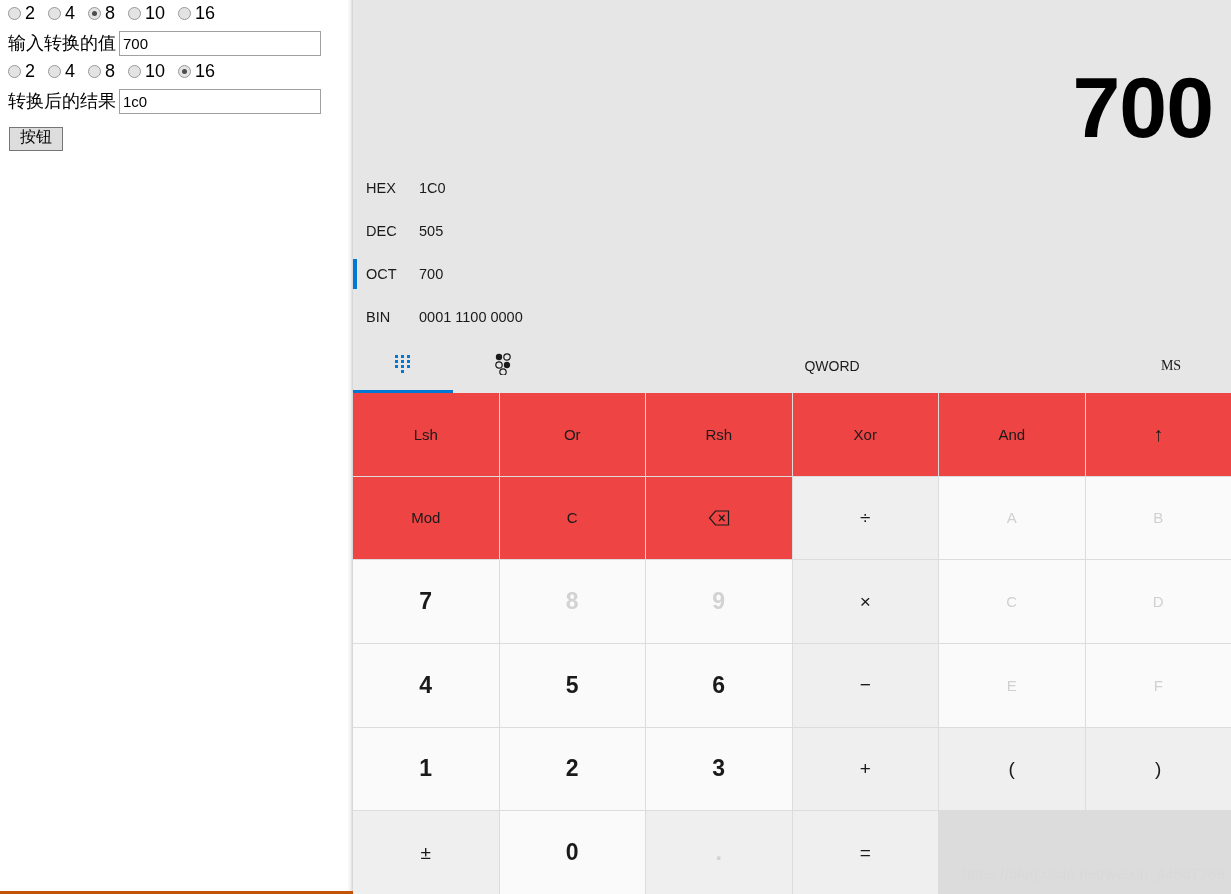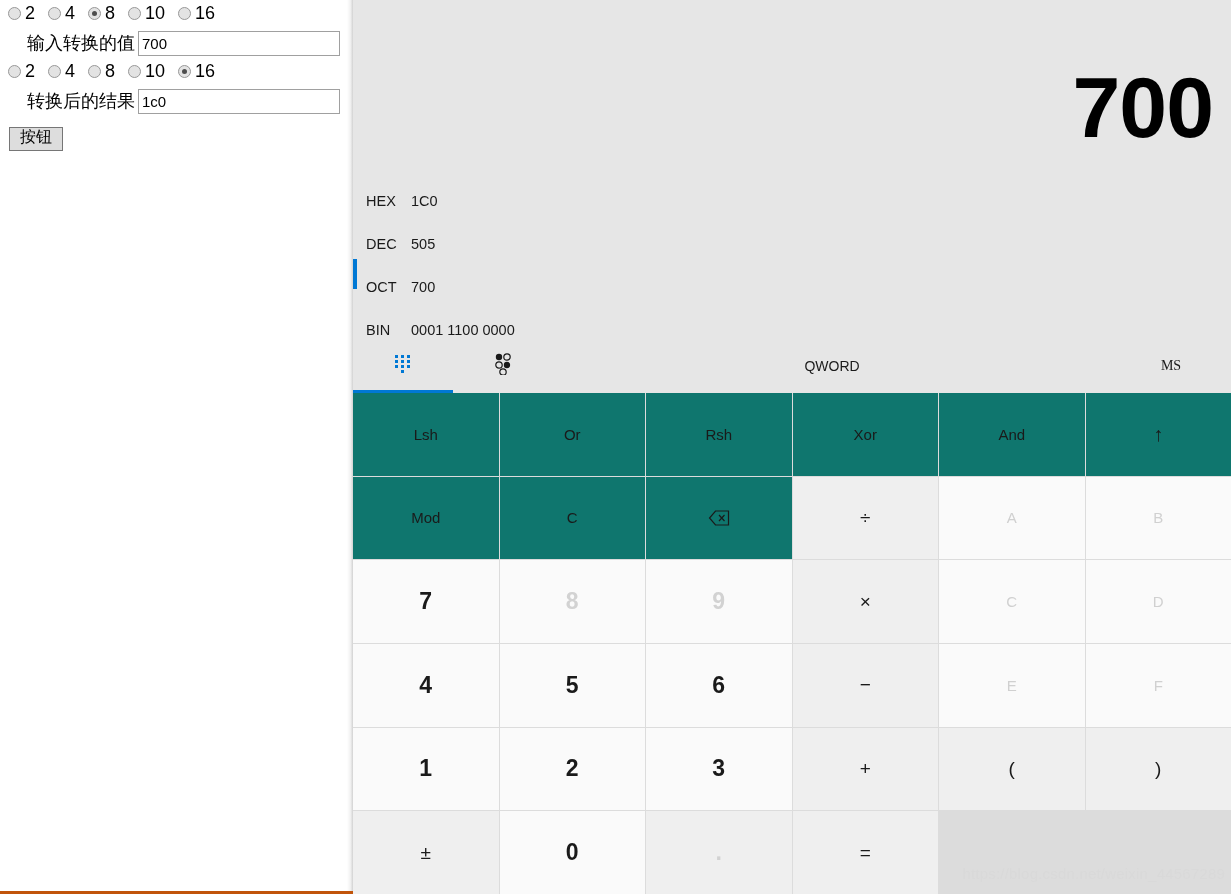--- a/index.html
+++ b/index.html
@@ -49,21 +49,21 @@
     width: 5px; height: 5px; margin: -2.5px 0 0 -2.5px;
     border-radius: 50%;
     background: #4d4d4d;
   }
   .radio-label {
     font-size: 18px; color: #000;
     margin-left: 4px;
     font-family: "Liberation Sans", sans-serif;
     line-height: 1;
   }
-  .field-row { height: 30px; margin-top: 2px; margin-left: 19px; }
+  .field-row { height: 30px; margin-top: 2px; }
   .field-label {
     font-size: 18px; color: #000;
     margin-right: 3px;
     font-family: "DejaVu Sans", sans-serif;
   }
   .text-input {
     width: 202px; height: 25px;
     border: 1px solid #a0a0a0;
     background: #fff;
     font-size: 15px; color: #000;
@@ -101,22 +101,23 @@
     letter-spacing: -1px;
     font-family: "Liberation Sans", sans-serif;
     line-height: 1;
   }
 
   
   #radix-list { flex: 0 0 auto; padding-top: 8px; }
   .radix-row {
     position: relative;
     height: 43px;
-    display: flex; align-items: flex-end;
+    display: flex; align-items: center;
     padding-left: 13px;
+    gap: 8px;
   }
   .radix-row .sel-bar {
     position: absolute; left: 0; top: 50%;
     width: 4px; height: 30px; margin-top: -15px;
     background: transparent;
   }
   .radix-row.active .sel-bar { background: #0078d4; }
   .radix-name {
     width: 45px;
     font-size: 14.5px; color: #1a1a1a;
@@ -164,21 +165,21 @@
     display: flex; align-items: center; justify-content: center;
     background: #f0f0f0;
     font-family: "Liberation Sans", sans-serif;
     font-size: 15px;
     color: #1a1a1a;
     cursor: pointer;
     user-select: none;
   }
   .key.digit { background: #fafafa; font-size: 23px; font-weight: 600; }
   .key.op    { background: #efefef; font-size: 19px; }
-  .key.func  { background: #0f766e; font-size: 15px; }
+  .key.func  { background: #ef4444; font-size: 15px; }
   .key.hexdim { background: #fafafa; font-size: 15px; color: #d0d0d0; }
   .key.disabled { color: #d2d2d2; }
   .key.symbol { font-size: 20px; }
   .key.small-dot { font-size: 23px; font-weight: 600; color: #d2d2d2; }
   .key .bksp svg { display: block; }
 
   
   #watermark {
     position: absolute;
     right: 6px; bottom: 12px;

